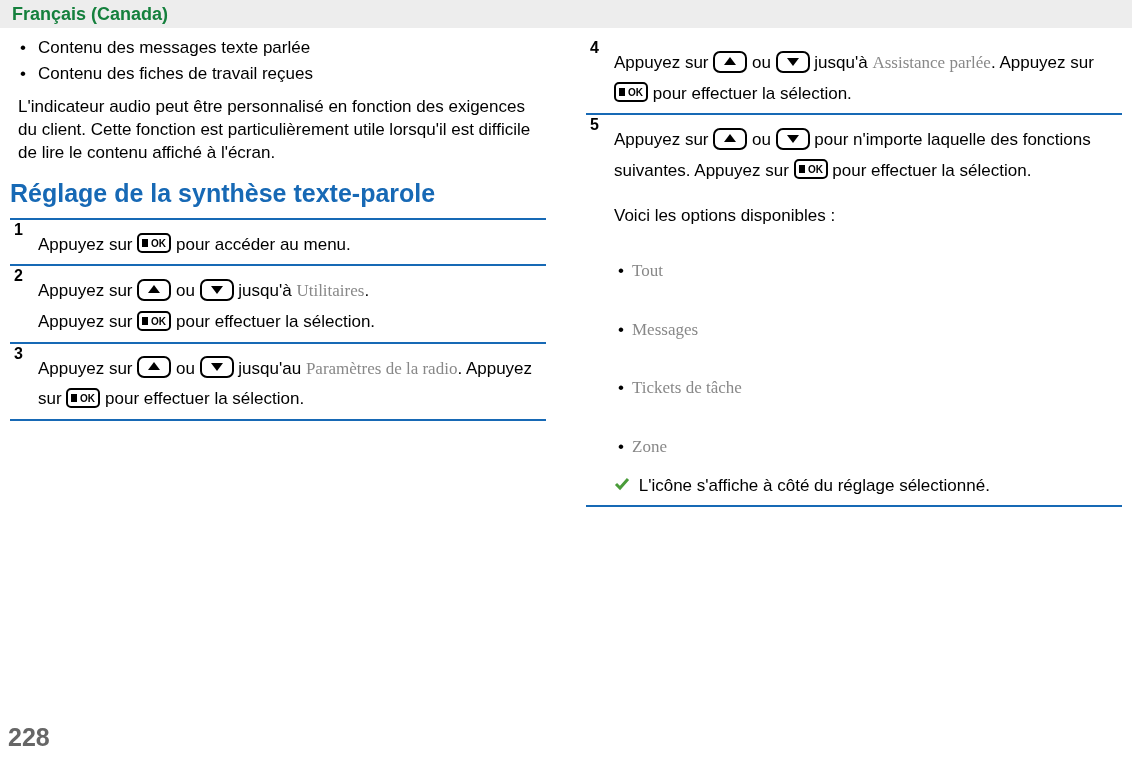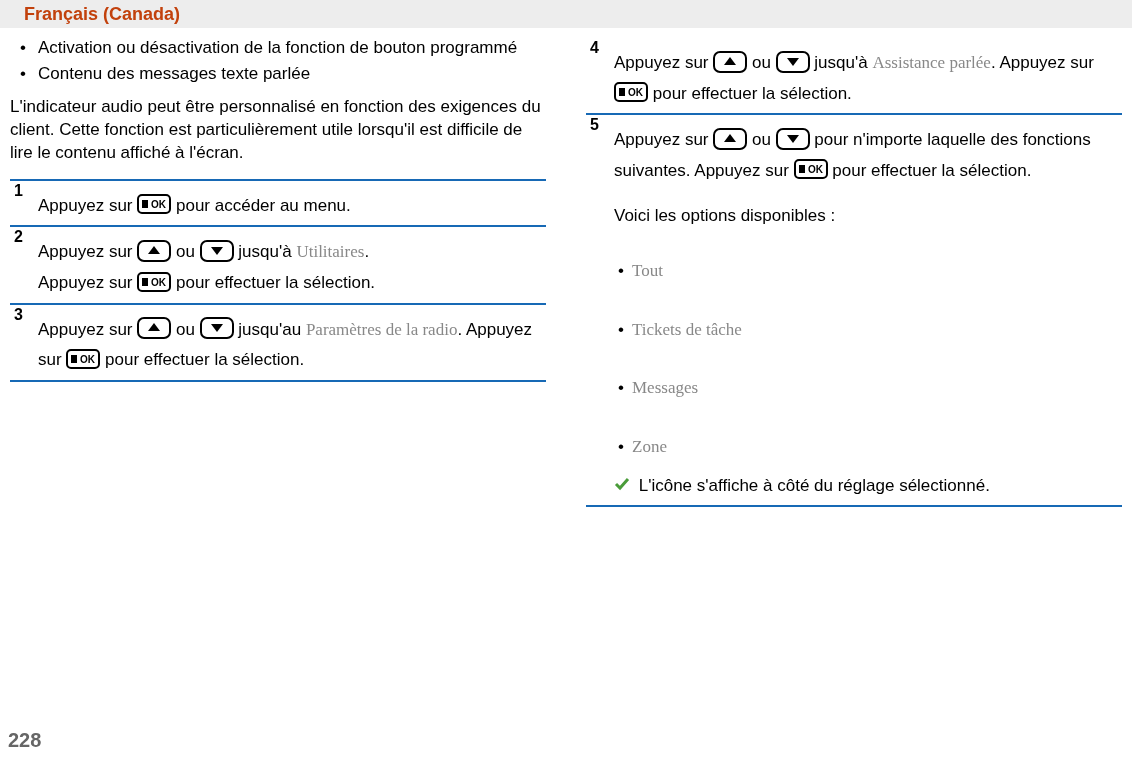--- a/index.html
+++ b/index.html
@@ -15,23 +15,23 @@
   .page {
     width: 1132px;
     height: 762px;
     position: relative;
     box-sizing: border-box;
   }
   .header-bar {
     background: #ededed;
     height: 28px;
     line-height: 28px;
-    padding-left: 24px;
-    font-weight: bold;
-    color: #c2410c;
+    padding-left: 12px;
+    font-weight: bold;
+    color: #15803d;
     font-size: 18px;
   }
   .cols {
     display: flex;
     padding: 10px 10px 0 10px;
     gap: 40px;
   }
   .col {
     flex: 1;
     min-width: 0;
@@ -46,21 +46,21 @@
     position: relative;
   }
   ul.bul li::before {
     content: "•";
     position: absolute;
     left: -18px;
     top: 0;
     color: #000;
   }
   .para {
-    margin: 8px 0 14px 0;
+    margin: 8px 0 14px 8px;
     line-height: 1.35;
   }
   h2.sect {
     color: #1769b5;
     font-size: 25px;
     font-weight: bold;
     margin: 14px 0 6px 0;
   }
   ol.steps {
     list-style: none;
@@ -110,43 +110,44 @@
     position: absolute;
     left: -14px;
     color: #000;
   }
   .check-line { margin-top: 8px; }
   .check-line .icon-check svg { position: relative; top: 2px; margin-right: 4px; }
   .pageno {
     position: absolute;
     bottom: 10px;
     left: 8px;
-    font-size: 20px;
+    font-size: 25px;
     font-weight: bold;
     color: #666;
   }
 </style>
 </head>
 <body>
 
 <div class="page">
   <div class="header-bar">
     <span>Français (Canada)</span>
   </div>
 
   <div class="cols">
 
     <div class="col">
       <ul class="bul">
-        <li>Activation ou désactivation de la fonction de bouton programmé</li>
         <li>Contenu des messages texte parlée</li>
+        <li>Contenu des fiches de travail reçues</li>
       </ul>
 
       <div class="para">L'indicateur audio peut être personnalisé en fonction des exigences du client. Cette fonction est particulièrement utile lorsqu'il est difficile de lire le contenu affiché à l'écran.</div>
 
+      <h2 class="sect">Réglage de la synthèse texte-parole</h2>
 
       <ol class="steps">
 
         <li>
           <span class="num">1</span>
           <span>Appuyez sur </span>
           <span class="icon-ok">
             <svg width="34" height="20">
                 <rect x="1" y="1" width="32" height="18" rx="4" fill="#fff" stroke="#000" stroke-width="2"></rect>
                 <rect x="5" y="6" width="6" height="8" fill="#000"></rect>
@@ -269,22 +270,22 @@
                 <rect x="1" y="1" width="32" height="18" rx="4" fill="#fff" stroke="#000" stroke-width="2"></rect>
                 <rect x="5" y="6" width="6" height="8" fill="#000"></rect>
                 <text x="14" y="14" font-size="10" font-family="Arial" font-weight="bold">OK</text>
               </svg>
           </span>
           <span> pour effectuer la sélection.</span>
 
           <div style="line-height:1.4; margin-top:18px">Voici les options disponibles :</div>
           <ul class="opts">
             <li><span class="mono">Tout</span></li>
+            <li><span class="mono">Messages</span></li>
             <li><span class="mono">Tickets de tâche</span></li>
-            <li><span class="mono">Messages</span></li>
             <li><span class="mono">Zone</span></li>
           </ul>
           <div class="check-line">
             <span class="icon-check">
               <svg width="16" height="14">
                   <polyline points="2,7 6,11 14,2" fill="none" stroke="#4a9c3a" stroke-width="3"></polyline>
                 </svg>
             </span><span> L'icône s'affiche à côté du réglage sélectionné.</span>
           </div>
         </li>

